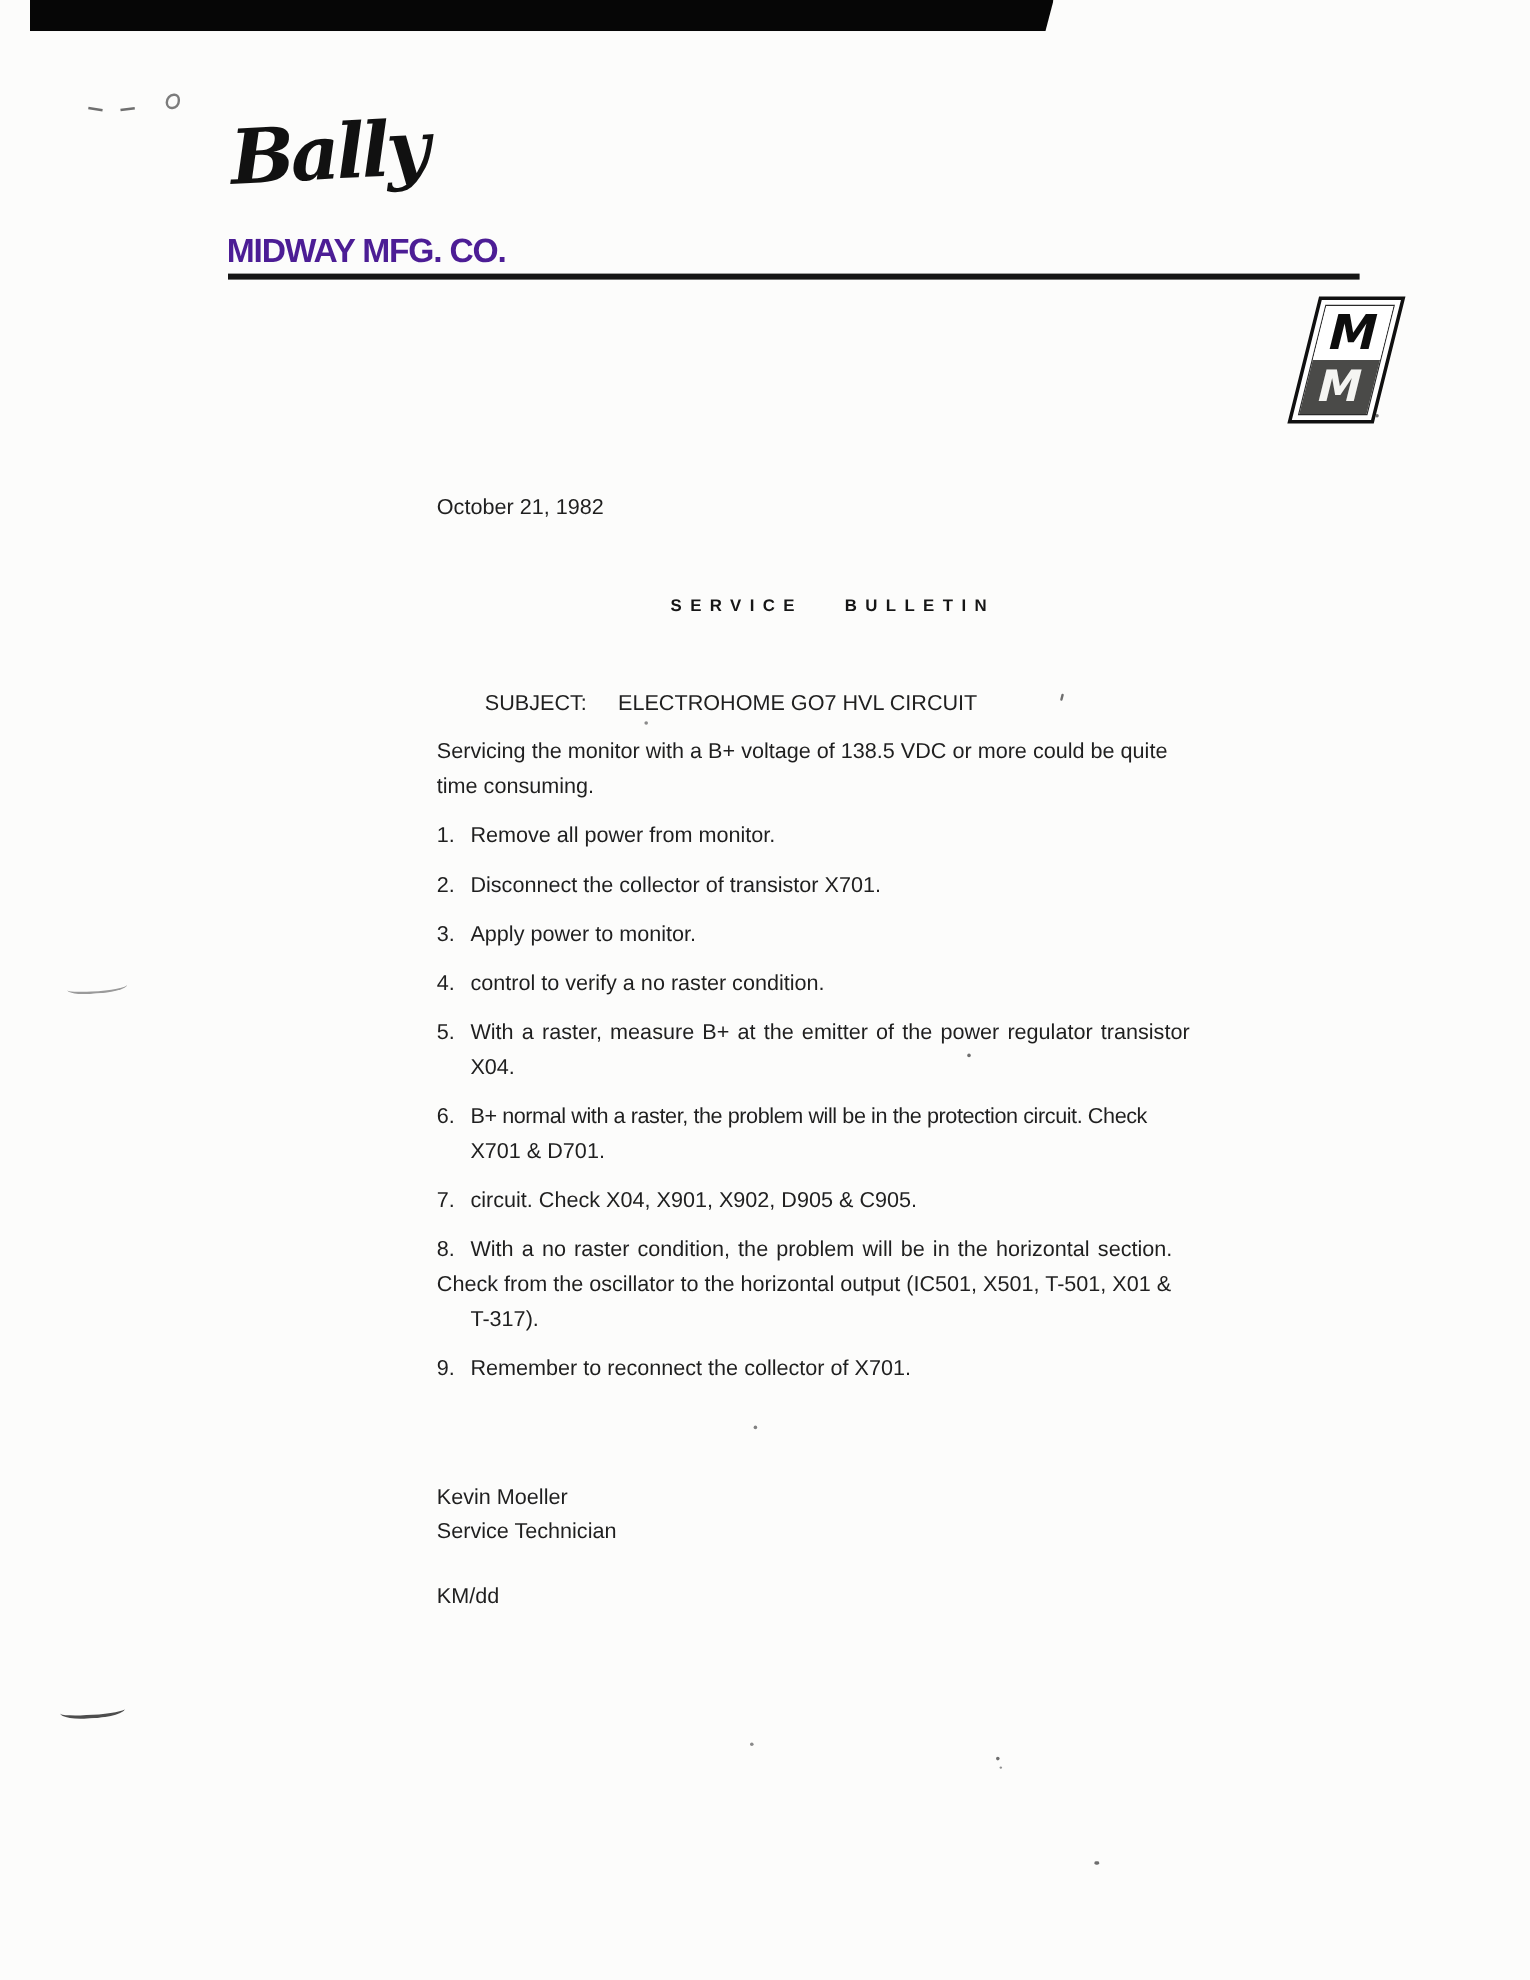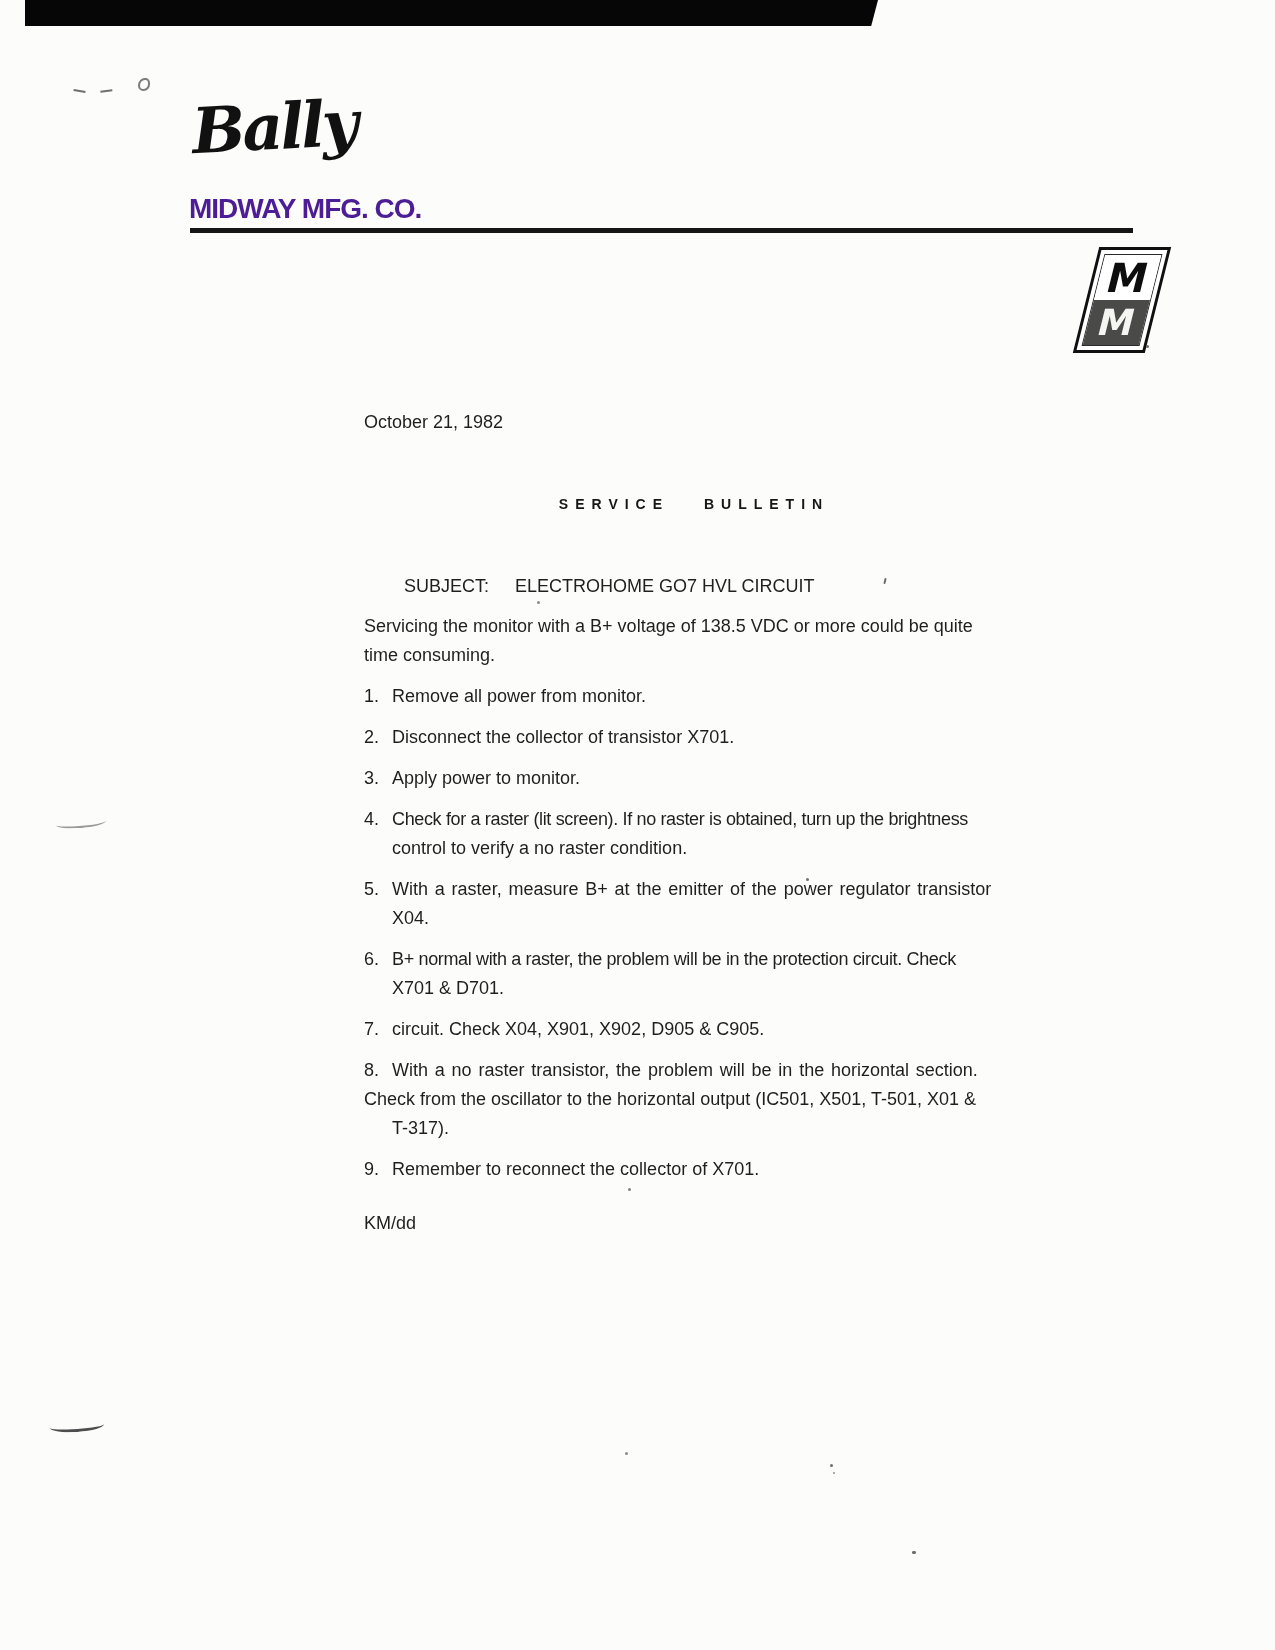--- a/index.html
+++ b/index.html
@@ -147,21 +147,20 @@
       <span class="line">Disconnect the collector of transistor X701.</span>
     </div>
 
     <div class="item">
       <span class="num">3.</span>
       <span class="line">Apply power to monitor.</span>
     </div>
 
     <div class="item">
       <span class="num">4.</span>
-      <span class="line tight">Check for a raster (lit screen). If no raster is obtained, turn up the brightness</span>
       <span class="line">control to verify a no raster condition.</span>
     </div>
 
     <div class="item">
       <span class="num">5.</span>
       <span class="line ws1">With a raster, measure B+ at the emitter of the power regulator transistor</span>
       <span class="line">X04.</span>
     </div>
 
     <div class="item">
@@ -170,27 +169,31 @@
       <span class="line">X701 &amp; D701.</span>
     </div>
 
     <div class="item">
       <span class="num">7.</span>
       <span class="line">circuit. Check X04, X901, X902, D905 &amp; C905.</span>
     </div>
 
     <div class="item">
       <span class="num">8.</span>
-      <span class="line ws1">With a no raster transistor, the problem will be in the horizontal section.</span>
+      <span class="line ws1">With a no raster condition, the problem will be in the horizontal section.</span>
       <span class="line outdent">Check from the oscillator to the horizontal output (IC501, X501, T-501, X01 &amp;</span>
       <span class="line">T-317).</span>
     </div>
 
     <div class="item">
       <span class="num">9.</span>
       <span class="line">Remember to reconnect the collector of X701.</span>
     </div>
 
+    <div class="signoff">
+      <span class="line">Kevin Moeller</span>
+      <span class="line">Service Technician</span>
+    </div>
 
     <div class="initials">KM/dd</div>
   </div>
 
 </div>
 
 </body></html>

